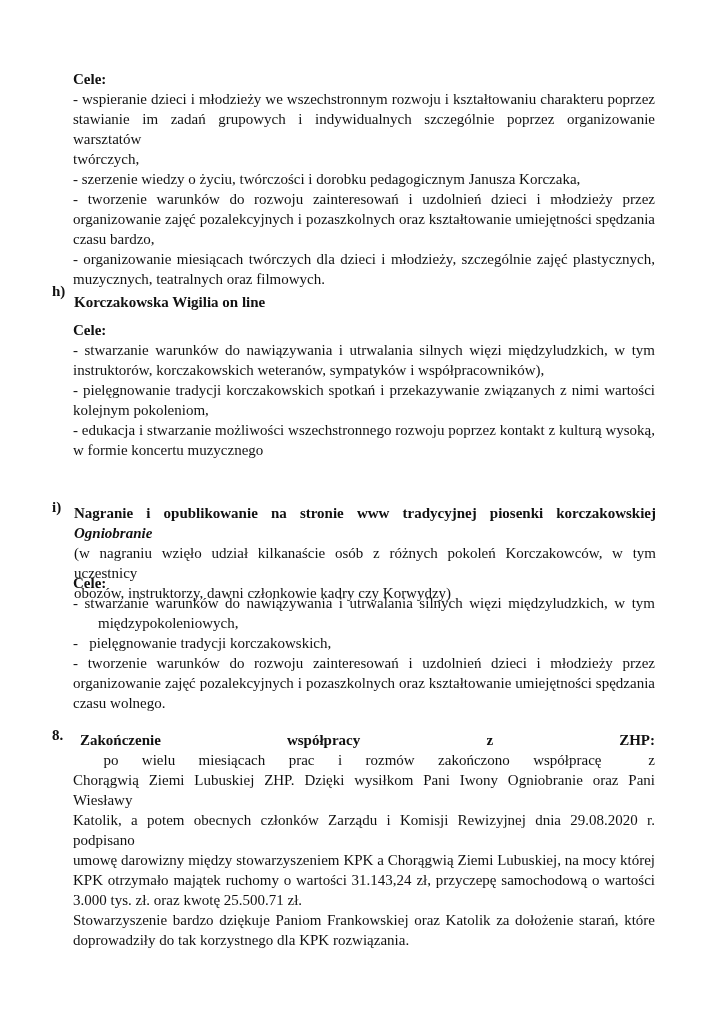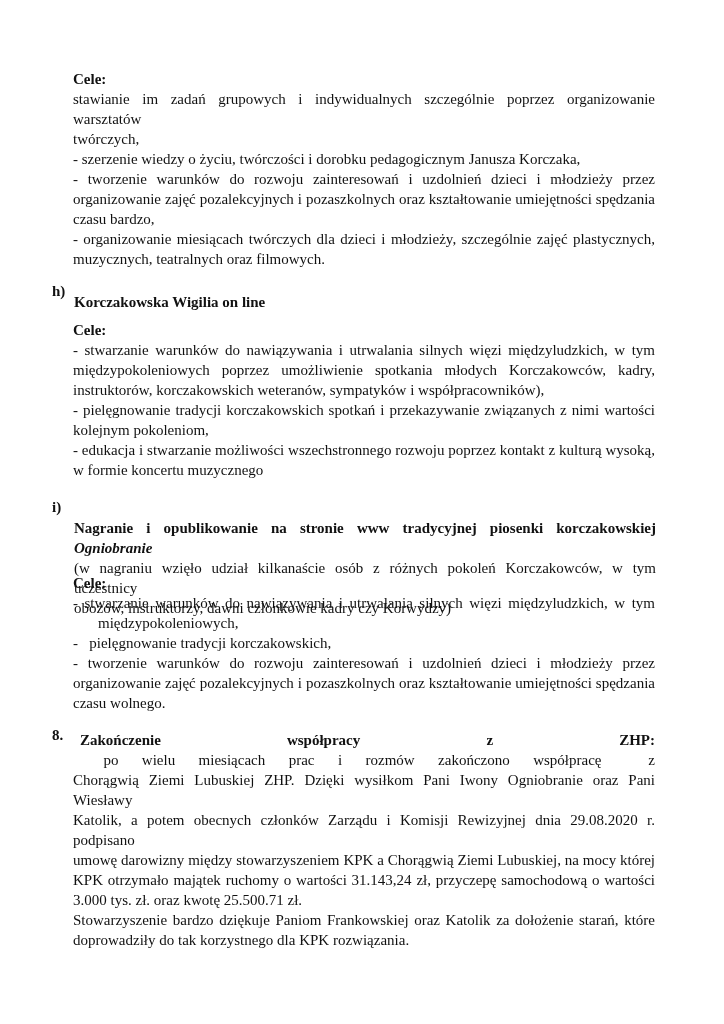--- a/index.html
+++ b/index.html
@@ -16,46 +16,46 @@
   .marker { position: absolute; left: 52px; font-weight: bold; line-height: 20px; }
   .heading { position: absolute; left: 74px; width: 582px; line-height: 20px; font-weight: bold; margin-top: 11px; }
 </style>
 </head>
 <body>
 
 <div class="page">
 
   <div class="block" style="top:69px;">
     <span class="line bold">Cele:</span>
+    <span class="jline">- wspieranie dzieci i młodzieży we wszechstronnym rozwoju i kształtowaniu charakteru poprzez</span>
     <span class="jline">stawianie im zadań grupowych i indywidualnych szczególnie poprzez organizowanie warsztatów</span>
     <span class="line">twórczych,</span>
     <span class="line">- szerzenie wiedzy o życiu, twórczości i dorobku pedagogicznym Janusza Korczaka,</span>
     <span class="jline">- tworzenie warunków do rozwoju zainteresowań i uzdolnień dzieci i młodzieży przez</span>
     <span class="jline">organizowanie zajęć pozalekcyjnych i pozaszkolnych oraz kształtowanie umiejętności spędzania</span>
     <span class="line">czasu bardzo,</span>
     <span class="jline">- organizowanie miesiącach twórczych dla dzieci i młodzieży, szczególnie zajęć plastycznych,</span>
     <span class="line">muzycznych, teatralnych oraz filmowych.</span>
   </div>
 
   <span class="marker" style="top:281px;">h)</span>
   <span class="heading" style="top:281px;">Korczakowska Wigilia on line</span>
 
   <div class="block" style="top:320px;">
     <span class="line bold">Cele:</span>
     <span class="jline">- stwarzanie warunków do nawiązywania i utrwalania silnych więzi międzyludzkich, w tym</span>
-    <span class="jline">międzypokoleniowych poprzez umożliwienie spotkania młodych Korczakowców, kadry,</span>
     <span class="line">instruktorów, korczakowskich weteranów, sympatyków i współpracowników),</span>
     <span class="jline">- pielęgnowanie tradycji korczakowskich spotkań i przekazywanie związanych z nimi wartości</span>
     <span class="line">kolejnym pokoleniom,</span>
     <span class="jline">- edukacja i stwarzanie możliwości wszechstronnego rozwoju poprzez kontakt z kulturą wysoką,</span>
     <span class="line">w formie koncertu muzycznego</span>
   </div>
 
   <span class="marker" style="top:497px;">i)</span>
-  <div class="heading" style="top:507px; font-weight:normal;">
+  <div class="heading" style="top:492px; font-weight:normal;">
     <span class="jline"><b>Nagranie i opublikowanie na stronie www tradycyjnej piosenki korczakowskiej</b> <b class="ital">Ogniobranie</b></span>
     <span class="jline">(w nagraniu wzięło udział kilkanaście osób z różnych pokoleń Korczakowców, w tym uczestnicy</span>
     <span class="line">obozów, instruktorzy, dawni członkowie kadry czy Korwydzy)</span>
   </div>
 
   <div class="block" style="top:573px;">
     <span class="line bold">Cele:</span>
     <span class="jline">- stwarzanie warunków do nawiązywania i utrwalania silnych więzi międzyludzkich, w tym</span>
     <span class="line" style="white-space:pre;margin-left:25px;">międzypokoleniowych,</span>
     <span class="line" style="white-space:pre;">-   pielęgnowanie tradycji korczakowskich,</span>

